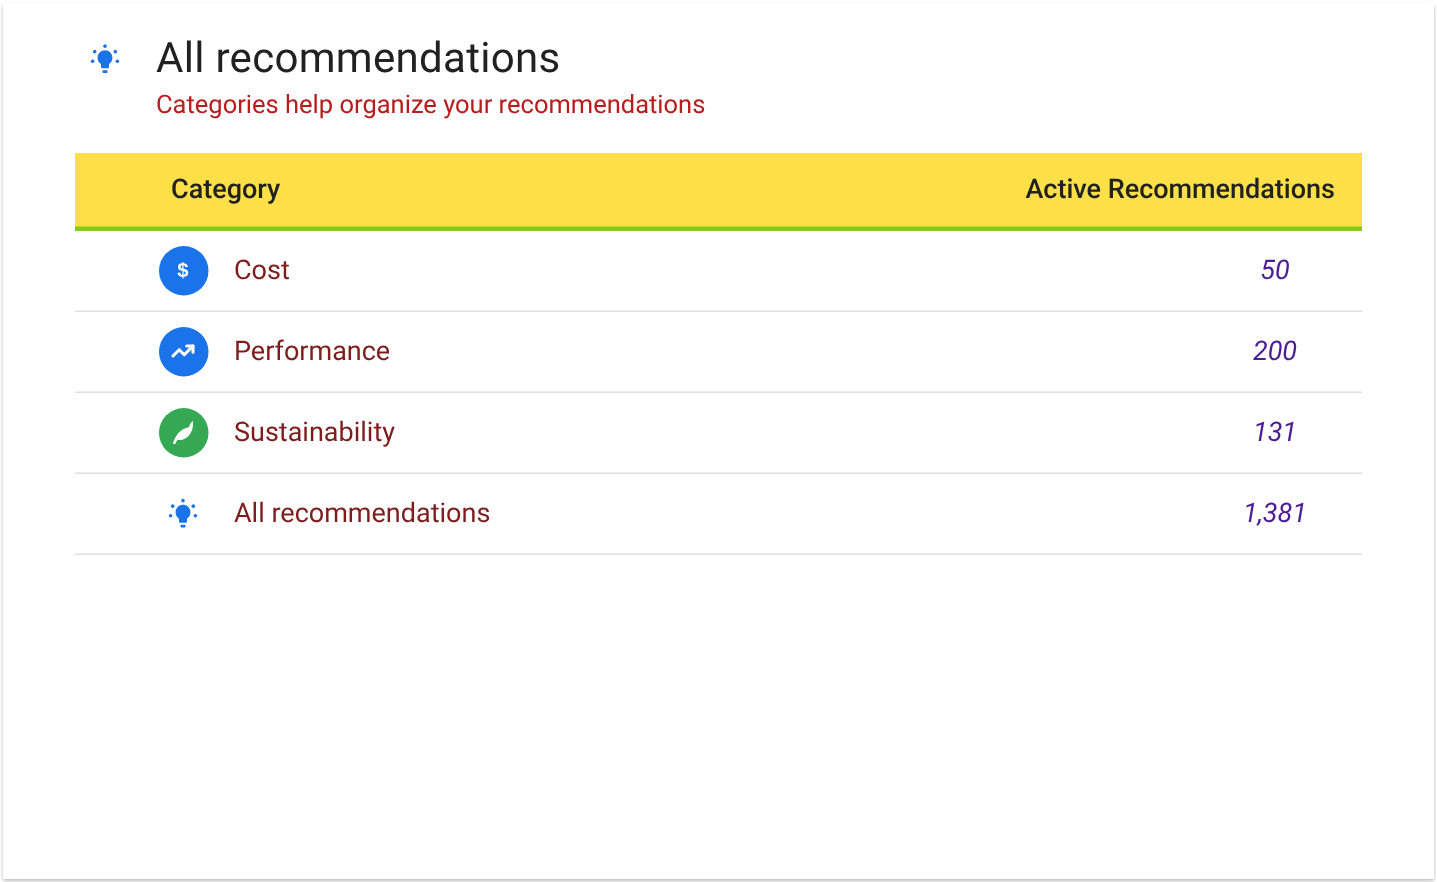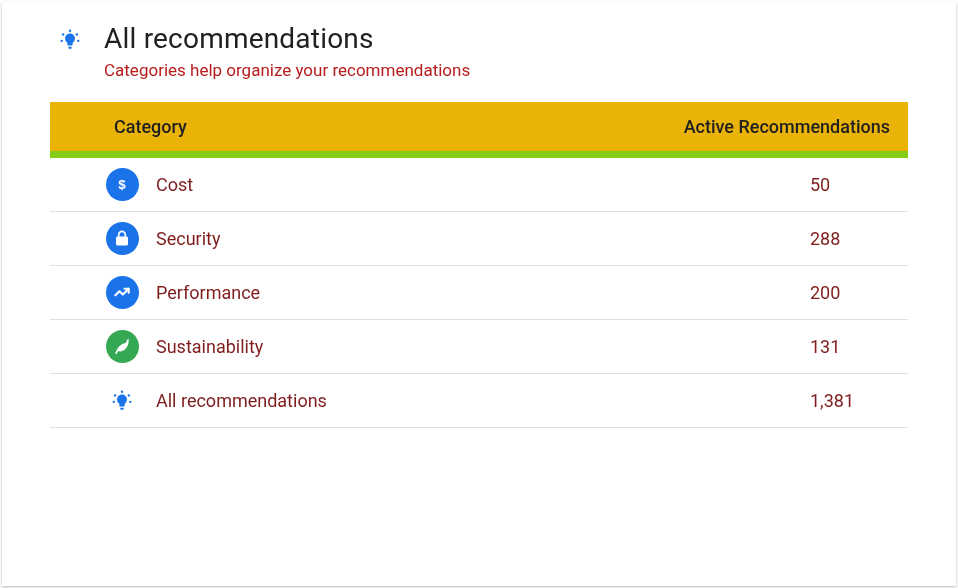--- a/index.html
+++ b/index.html
@@ -45,22 +45,22 @@
     .subtitle {
       font-size: 17px;
       color: #b91c1c;
       margin-top: 4px;
     }
     .table {
       margin: 0 38px;
     }
     .thead {
       display: flex;
-      background: #eab308;
-      border-bottom: 7px solid #84cc16;
+      background: #fde047;
+      border-bottom: 3px solid #84cc16;
       padding: 14px 18px 14px 64px;
     }
     .th {
       font-size: 18px;
       font-weight: 500;
       color: #212121;
     }
     .th-cat { flex: 1; }
     .th-active { text-align: center; }
     .row {
@@ -77,23 +77,24 @@
       align-items: center;
     }
     .cell-label {
       flex: 1;
       font-size: 18px;
       color: #7f1d1d;
       padding-left: 4px;
     }
     .cell-count {
       font-size: 18px;
-      color: #7f1d1d;
-      text-align: left;
+      color: #4c1d95;
+      text-align: center;
       min-width: 80px;
+      font-style: italic;
     }
     .circ {
       width: 33px;
       height: 33px;
       border-radius: 50%;
       display: flex;
       align-items: center;
       justify-content: center;
     }
     .circ.blue { background: #1a73e8; }
@@ -137,31 +138,20 @@
         <div class="circ blue">
           <svg width="18" height="18" viewBox="0 0 24 24">
               <text x="12" y="18" text-anchor="middle" font-size="18" font-weight="bold" fill="#fff" font-family="Arial">$</text>
             </svg>
         </div>
       </div>
       <div class="cell-label">Cost</div>
       <div class="cell-count">50</div>
     </div>
 
-    <div class="row">
-      <div class="cell-icon">
-        <div class="circ blue">
-          <svg width="18" height="18" viewBox="0 0 24 24" fill="#fff">
-              <path d="M12 2C9 2 6.5 4.5 6.5 7.5V10H6c-1.1 0-2 .9-2 2v8c0 1.1.9 2 2 2h12c1.1 0 2-.9 2-2v-8c0-1.1-.9-2-2-2h-.5V7.5C17.5 4.5 15 2 12 2zm0 2.2c1.8 0 3.3 1.5 3.3 3.3V10H8.7V7.5c0-1.8 1.5-3.3 3.3-3.3z"></path>
-            </svg>
-        </div>
-      </div>
-      <div class="cell-label">Security</div>
-      <div class="cell-count">288</div>
-    </div>
 
     <div class="row">
       <div class="cell-icon">
         <div class="circ blue">
           <svg width="20" height="20" viewBox="0 0 24 24" fill="none" stroke="#fff" stroke-width="2.5" stroke-linecap="round" stroke-linejoin="round">
               <polyline points="4 16 9 11 13 15 20 8"></polyline>
               <polyline points="15 8 20 8 20 13"></polyline>
             </svg>
         </div>
       </div>

